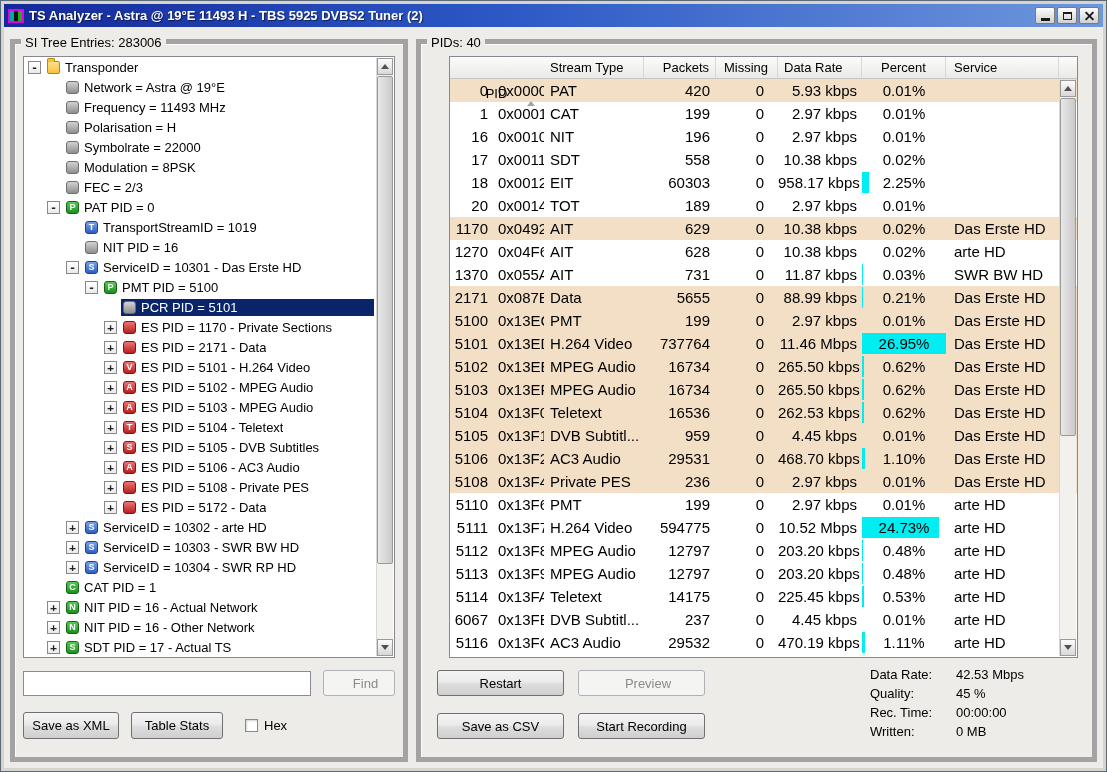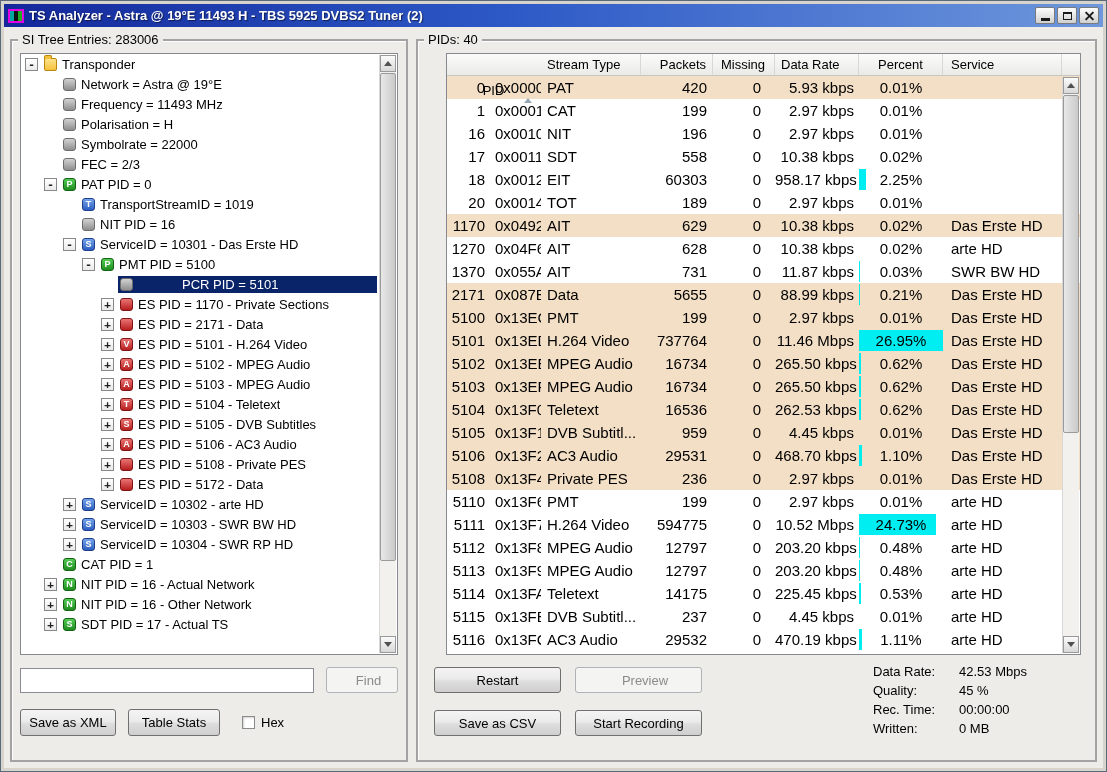--- a/index.html
+++ b/index.html
@@ -25,33 +25,33 @@
   .winbtns { display:flex; gap:2px; flex:none; }
   .winbtn { width:20px; height:17px; background:linear-gradient(#FDFDFD,#D0D0D0); border:1px solid #7a7a7a; border-radius:2px; display:flex; align-items:center; justify-content:center; position:relative; }
   .g-min { width:9px; height:3px; background:#1a1a1a; margin-top:8px; }
   .g-max { width:9px; height:8px; border:1px solid #1a1a1a; border-top:2px solid #1a1a1a; }
   .g-x1,.g-x2 { position:absolute; width:11px; height:2px; background:#1a1a1a; top:7px; left:4px; }
   .g-x1 { transform:rotate(45deg); } .g-x2 { transform:rotate(-45deg); }
 
   
   .client { flex:1; position:relative; background:#EDECE8; }
 
-  .groupbox { position:absolute; border:2px solid #a3a3a3; box-shadow:1px 1px 0 rgba(255,255,255,.85) inset; }
+  .groupbox { position:absolute; border:5px solid #a3a3a3; box-shadow:1px 1px 0 rgba(255,255,255,.85) inset; }
   .group-label { position:absolute; top:-9px; left:6px; background:#EDECE8; padding:0 4px; font-size:13px; color:#000; white-space:nowrap; }
 
   .left-group  { left:6px;  top:12px; width:398px; bottom:6px; }
   .right-group { left:412px; top:12px; right:6px;  bottom:6px; }
 
   
   .tree-wrap { position:absolute; left:8px; right:8px; top:12px; height:602px; background:#fff; border:1px solid #86898F; overflow:hidden; }
   .tree-row { height:20px; display:flex; align-items:center; font-size:13px; white-space:nowrap; padding-right:20px; }
   .expander { width:13px; height:13px; flex:none; border:1px solid #888; background:linear-gradient(#fff,#eaeaea); color:#222; font:bold 11px/11px "DejaVu Sans Mono", monospace; display:inline-flex; align-items:center; justify-content:center; margin-right:4px; }
   .expander-spacer { width:17px; flex:none; }
   .selwrap { display:flex; align-items:center; flex:1; min-width:0; padding:1px 2px; border-radius:0; }
-  .tree-row.selected .selwrap { background:#0A246A; color:#fff;gap:44px; }
+  .tree-row.selected .selwrap { background:#0A246A; color:#fff; }
   .tree-icon { width:13px; height:13px; border-radius:3px; margin-right:5px; display:inline-flex; align-items:center; justify-content:center; font:bold 9px "Liberation Sans", sans-serif; color:#fff; flex:none; }
   .icon-gray   { background:linear-gradient(#d2d2d2,#8e8e8e); border:1px solid #6d6d6d; }
   .icon-green  { background:linear-gradient(#54cc54,#1e8e1e); border:1px solid #136313; }
   .icon-blue   { background:linear-gradient(#74a4ea,#2e5ec0); border:1px solid #1e3e8e; }
   .icon-red    { background:linear-gradient(#ea7474,#b81e1e); border:1px solid #7e1414; }
   .icon-folder { background:linear-gradient(#FFE28A,#F5C23C); border:1px solid #B8860B; border-radius:2px; position:relative; }
   .icon-folder::before { content:""; position:absolute; top:-4px; left:-1px; width:6px; height:3px; background:#F5C23C; border:1px solid #B8860B; border-bottom:none; border-radius:2px 2px 0 0; }
   .tree-label { overflow:hidden; text-overflow:clip; }
 
   
@@ -170,20 +170,27 @@
             <span class="expander-spacer"></span>
             <span class="selwrap">
               <span class="tree-icon icon-gray"></span>
               <span class="tree-label">Symbolrate = 22000</span>
             </span>
           </div>
           <div class="tree-row" style="padding-left: 23px;">
             <span class="expander-spacer"></span>
             <span class="selwrap">
               <span class="tree-icon icon-gray"></span>
+              <span class="tree-label">Modulation = 8PSK</span>
+            </span>
+          </div>
+          <div class="tree-row" style="padding-left: 23px;">
+            <span class="expander-spacer"></span>
+            <span class="selwrap">
+              <span class="tree-icon icon-gray"></span>
               <span class="tree-label">FEC = 2/3</span>
             </span>
           </div>
           <div class="tree-row" style="padding-left: 23px;">
             <span class="expander">-</span>
             <span class="selwrap">
               <span class="tree-icon icon-green">P</span>
               <span class="tree-label">PAT PID = 0</span>
             </span>
           </div>
@@ -584,21 +591,21 @@
             <div class="trow">
               <div class="cell col-pid"><span class="pid-dec">5114</span><span class="pid-hex">0x13FA</span></div>
               <div class="cell col-type">Teletext</div>
               <div class="cell col-packets">14175</div>
               <div class="cell col-missing">0</div>
               <div class="cell col-rate">225.45 kbps</div>
               <div class="cell col-percent"><span class="pct-bar" style="width: 1.96296%;"></span><span class="pct-text">0.53%</span></div>
               <div class="cell col-service">arte HD</div>
             </div>
             <div class="trow">
-              <div class="cell col-pid"><span class="pid-dec">5115</span><span class="pid-hex">0x13FB</span></div>
+              <div class="cell col-pid"><span class="pid-dec">6067</span><span class="pid-hex">0x13FB</span></div>
               <div class="cell col-type">DVB Subtitl...</div>
               <div class="cell col-packets">237</div>
               <div class="cell col-missing">0</div>
               <div class="cell col-rate">4.45 kbps</div>
               <div class="cell col-percent"><span class="pct-bar" style="width: 0.037037%;"></span><span class="pct-text">0.01%</span></div>
               <div class="cell col-service">arte HD</div>
             </div>
             <div class="trow">
               <div class="cell col-pid"><span class="pid-dec">5116</span><span class="pid-hex">0x13FC</span></div>
               <div class="cell col-type">AC3 Audio</div>

